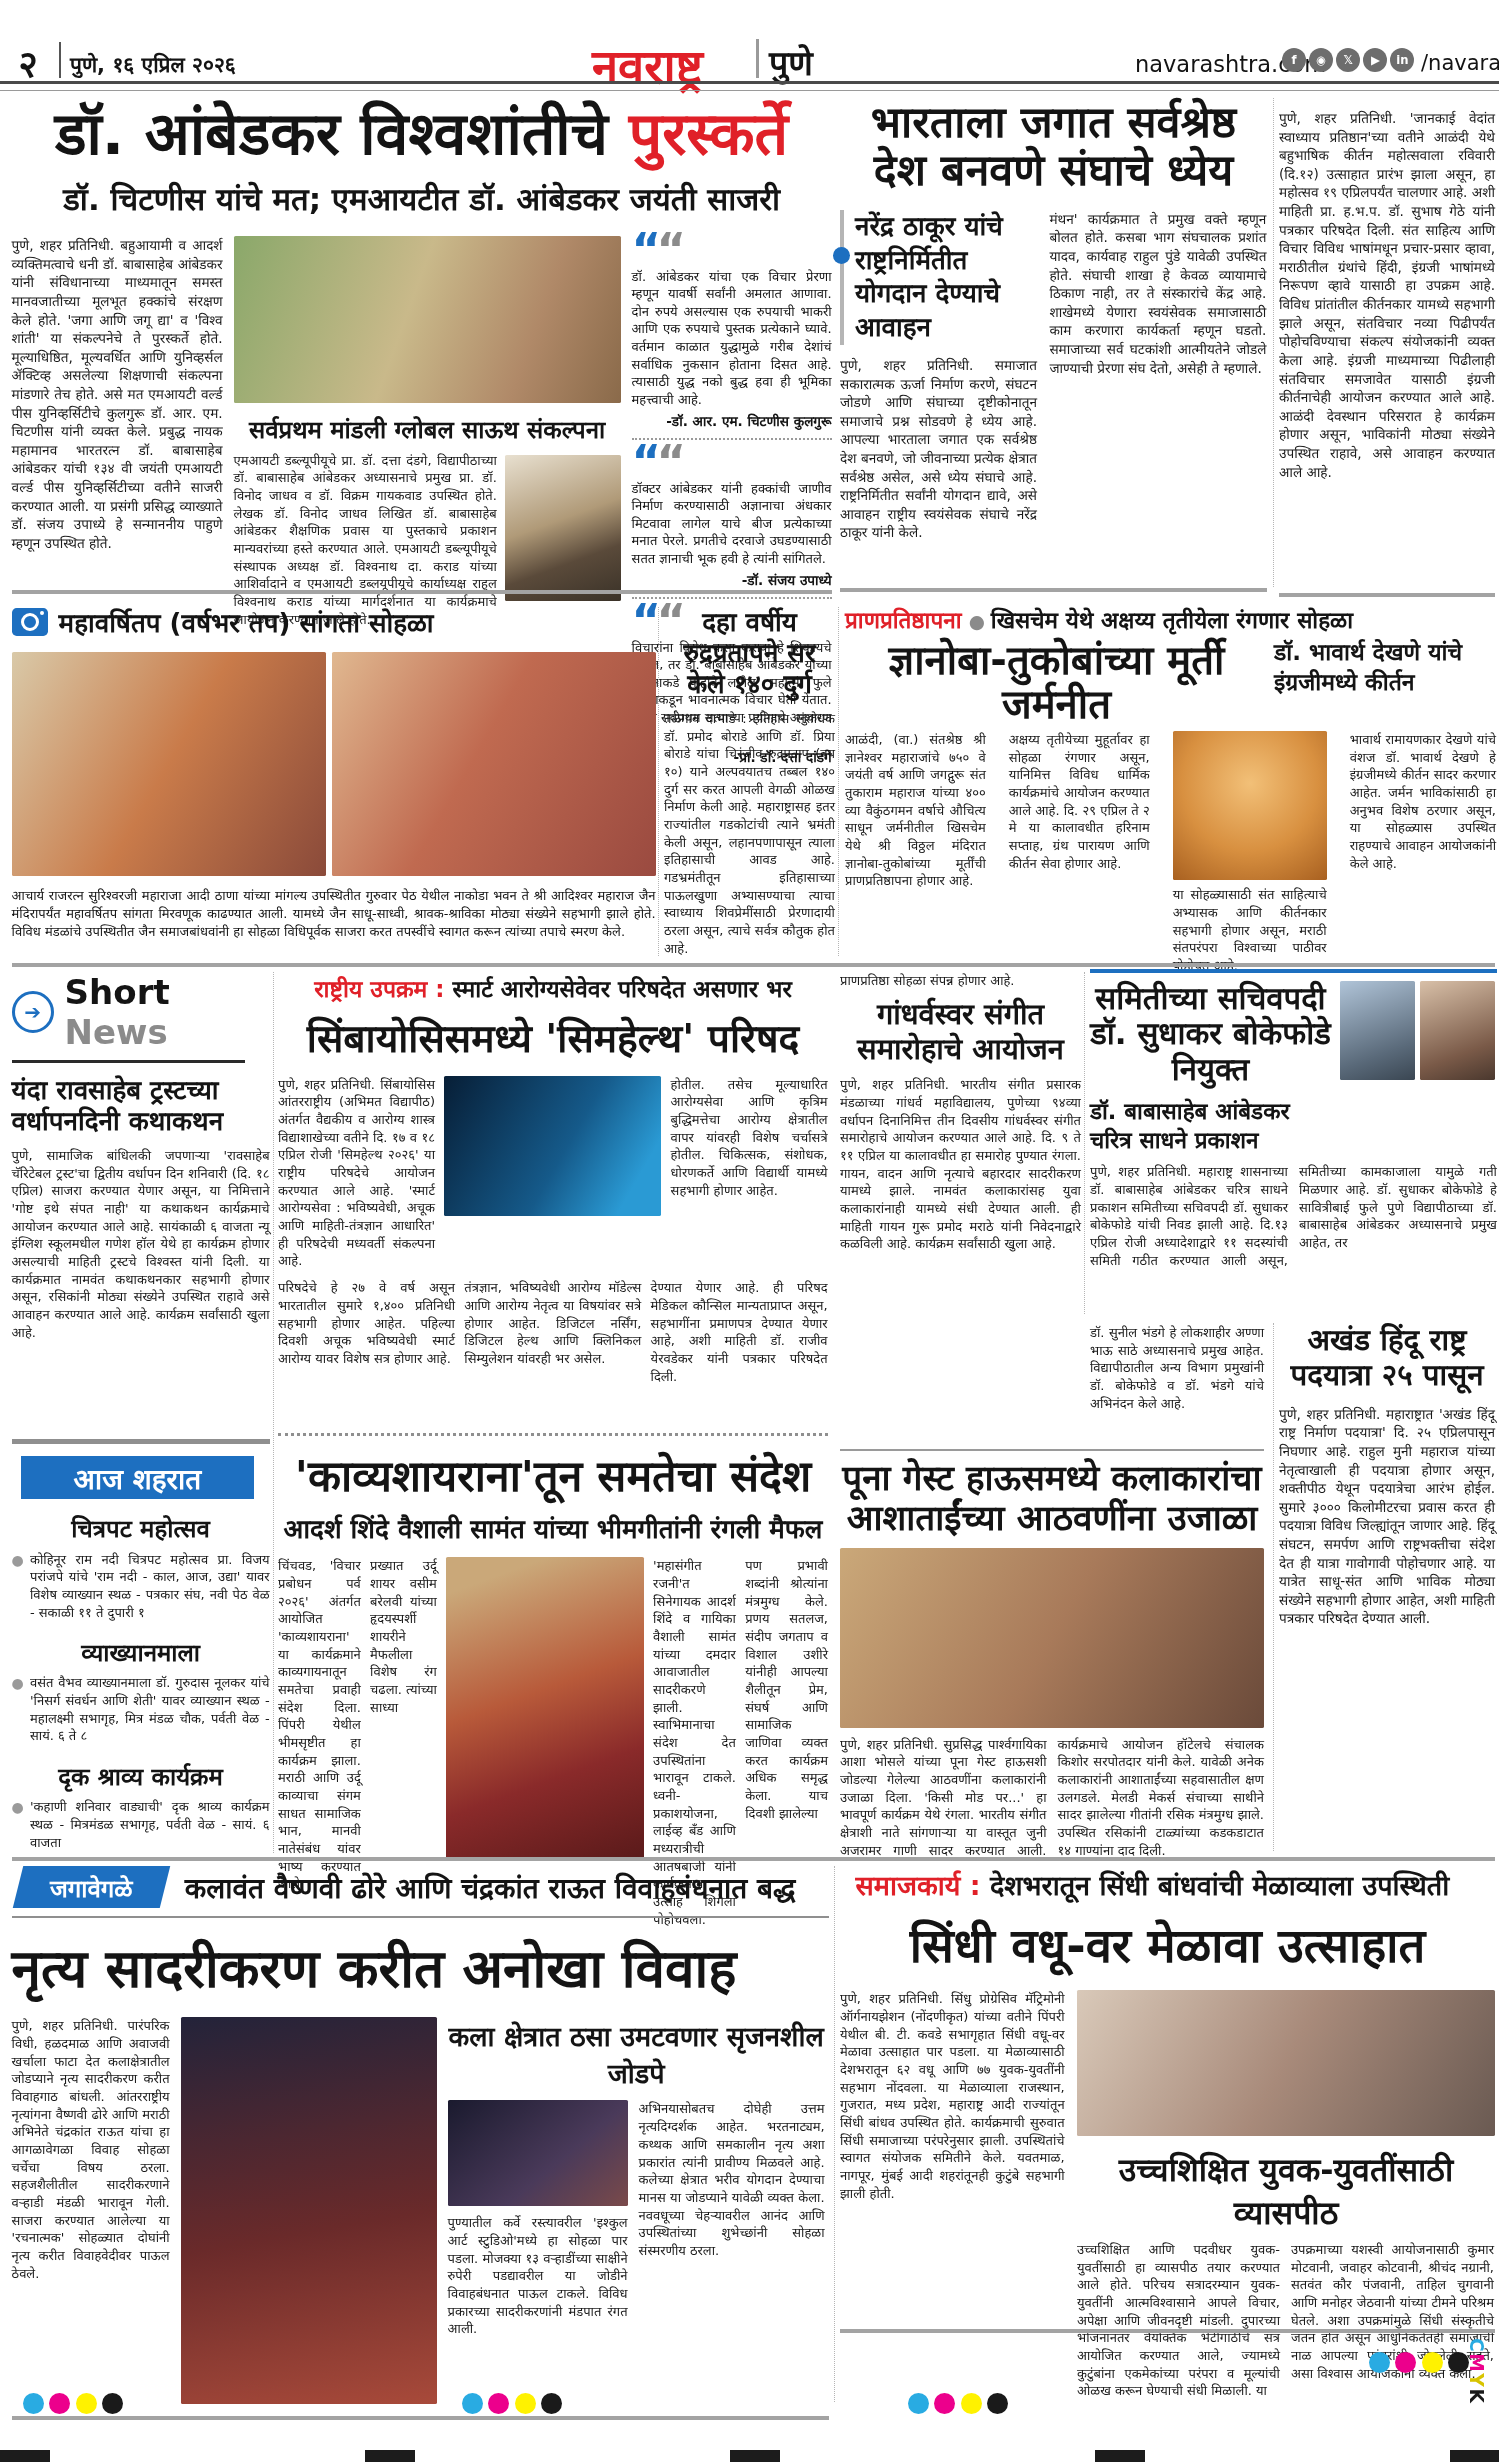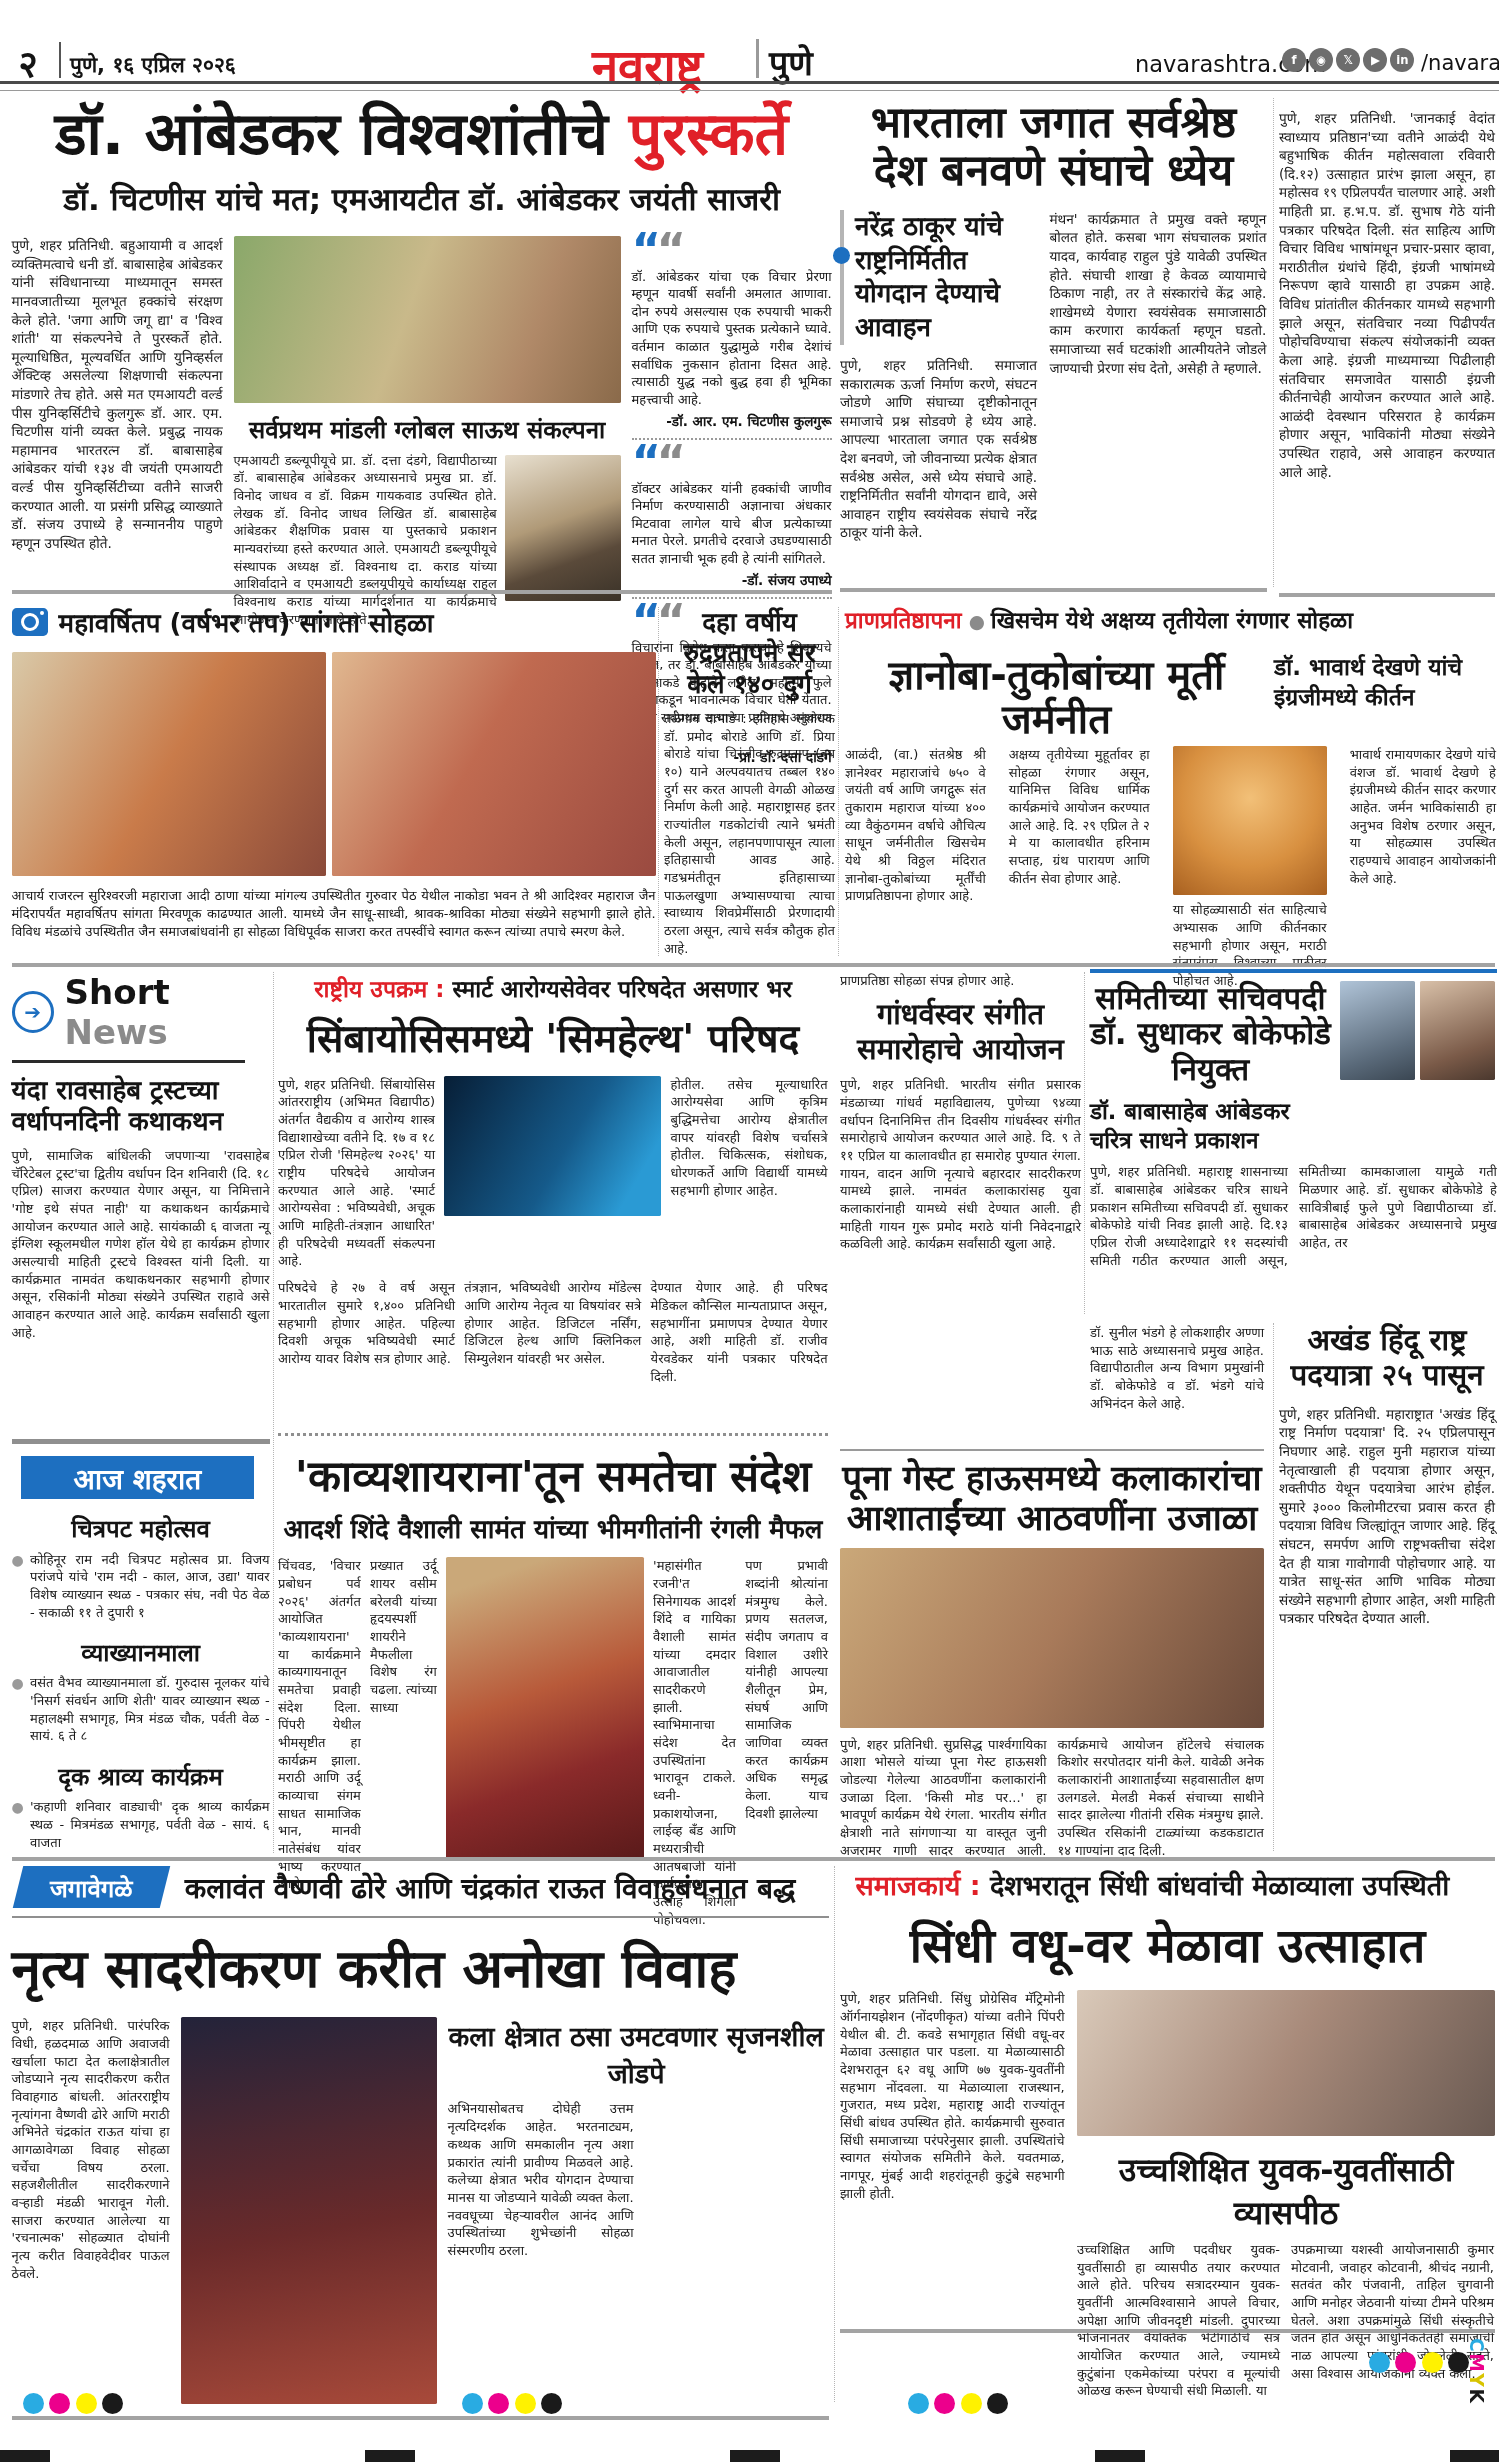--- a/index.html
+++ b/index.html
@@ -131,21 +131,21 @@
 </section>
 <div class="vsep" style="left:658px;top:607px;height:349px"></div>
 <div class="vsep" style="left:838px;top:607px;height:349px"></div>
 
 <section class="abs" style="left:845px;top:604px;width:651px">
   <div style="font-size:22.5px">
     <span class="red xb">प्राणप्रतिष्ठापना</span>
     <span class="gray" style="font-size:18.6px"> ● </span>
     <span class="xb">खिसचेम येथे अक्षय्य तृतीयेला रंगणार सोहळा</span>
   </div>
-  <div style="display:flex;gap:6px;margin-top:18px">
+  <div style="display:flex;gap:6px;margin-top:3px">
     <div class="ctr xb" style="width:423px;font-size:40px;line-height:1.1">ज्ञानोबा-तुकोबांच्या मूर्ती जर्मनीत</div>
     <div class="bold" style="width:208px;font-size:23px;line-height:1.3">डॉ. भावार्थ देखणे यांचे इंग्रजीमध्ये कीर्तन</div>
   </div>
   <div style="display:flex;gap:23px;margin-top:5px">
     <div class="bs" style="width:154px">आळंदी, (वा.) संतश्रेष्ठ श्री ज्ञानेश्वर महाराजांचे ७५० वे जयंती वर्ष आणि जगद्गुरू संत तुकाराम महाराज यांच्या ४०० व्या वैकुंठगमन वर्षाचे औचित्य साधून जर्मनीतील खिसचेम येथे श्री विठ्ठल मंदिरात ज्ञानोबा-तुकोबांच्या मूर्तींची प्राणप्रतिष्ठापना होणार आहे.</div>
     <div class="bs" style="width:154px">अक्षय्य तृतीयेच्या मुहूर्तावर हा सोहळा रंगणार असून, यानिमित्त विविध धार्मिक कार्यक्रमांचे आयोजन करण्यात आले आहे. दि. २९ एप्रिल ते २ मे या कालावधीत हरिनाम सप्ताह, ग्रंथ पारायण आणि कीर्तन सेवा होणार आहे.</div>
     <div style="width:154px">
       <div class="photo" style="width:154px;height:149px;background:radial-gradient(circle at 50% 35%,#f2c078,#d89040 55%,#a86020)"></div>
       <div class="bs" style="margin-top:6.2px">या सोहळ्यासाठी संत साहित्याचे अभ्यासक आणि कीर्तनकार सहभागी होणार असून, मराठी संतपरंपरा विश्वाच्या पाठीवर पोहोचत आहे.</div>
     </div>
@@ -264,20 +264,24 @@
     </div>
     <div class="xb" style="font-size:28px">कलावंत वैष्णवी ढोरे आणि चंद्रकांत राऊत विवाहबंधनात बद्ध</div>
   </div>
   <div class="xb" style="font-size:53px;margin-top:12.4px">नृत्य सादरीकरण करीत अनोखा विवाह</div>
   <div style="display:flex;gap:11px;margin-top:14px">
     <div class="bs" style="width:158px">पुणे, शहर प्रतिनिधी. पारंपरिक विधी, हळदमाळ आणि अवाजवी खर्चाला फाटा देत कलाक्षेत्रातील जोडप्याने नृत्य सादरीकरण करीत विवाहगाठ बांधली. आंतरराष्ट्रीय नृत्यांगना वैष्णवी ढोरे आणि मराठी अभिनेते चंद्रकांत राऊत यांचा हा आगळावेगळा विवाह सोहळा चर्चेचा विषय ठरला. सहजशैलीतील सादरीकरणाने वऱ्हाडी मंडळी भारावून गेली. साजरा करण्यात आलेल्या या 'रचनात्मक' सोहळ्यात दोघांनी नृत्य करीत विवाहवेदीवर पाऊल ठेवले.</div>
     <div class="photo" style="width:256px;height:387px;background:linear-gradient(170deg,#23233a,#6a2a2a 55%,#a84a3a)"></div>
     <div style="width:377px">
       <div class="ctr xb" style="font-size:27px">कला क्षेत्रात ठसा उमटवणार सृजनशील जोडपे</div>
       <div style="display:flex;gap:11px;margin-top:9.3px">
+        <div style="width:180px">
+          <div class="photo" style="width:180px;height:106px;background:linear-gradient(140deg,#1a1a2e,#4a3a5a 60%,#7a4a4a)"></div>
+          <div class="bs" style="margin-top:7.8px">पुण्यातील कर्वे रस्त्यावरील 'इश्कुल आर्ट स्टुडिओ'मध्ये हा सोहळा पार पडला. मोजक्या १३ वऱ्हाडींच्या साक्षीने रुपेरी पडद्यावरील या जोडीने विवाहबंधनात पाऊल टाकले. विविध प्रकारच्या सादरीकरणांनी मंडपात रंगत आली.</div>
+        </div>
         <div class="bs" style="width:186px">अभिनयासोबतच दोघेही उत्तम नृत्यदिग्दर्शक आहेत. भरतनाट्यम, कथ्थक आणि समकालीन नृत्य अशा प्रकारांत त्यांनी प्रावीण्य मिळवले आहे. कलेच्या क्षेत्रात भरीव योगदान देण्याचा मानस या जोडप्याने यावेळी व्यक्त केला. नववधूच्या चेहऱ्यावरील आनंद आणि उपस्थितांच्या शुभेच्छांनी सोहळा संस्मरणीय ठरला.</div>
       </div>
     </div>
   </div>
 </section>
 <div class="hrule" style="left:11.6px;top:2416px;width:817px"></div>
 <div class="vsep" style="left:834px;top:1866px;height:536px"></div>
 
 <section class="abs" style="left:840px;top:1866px;width:655px">
   <div style="font-size:27px;padding-left:15.5px">

